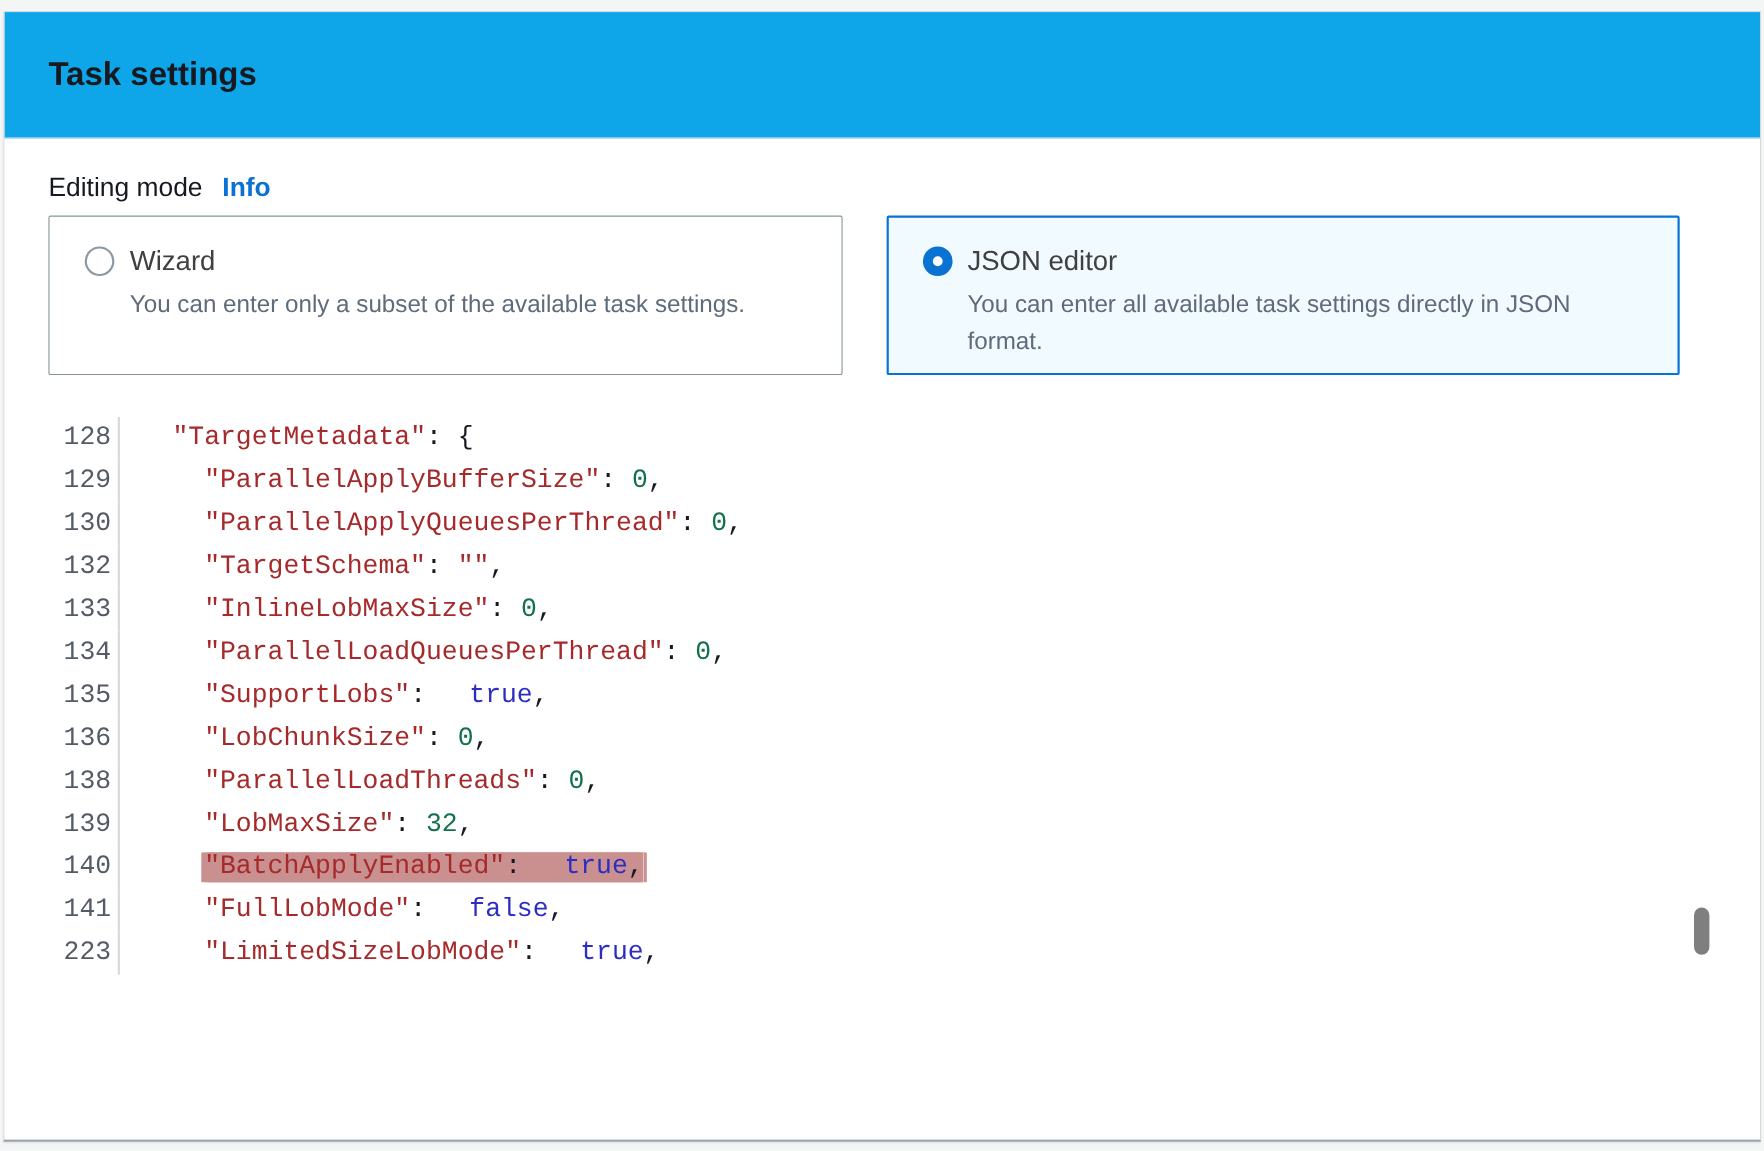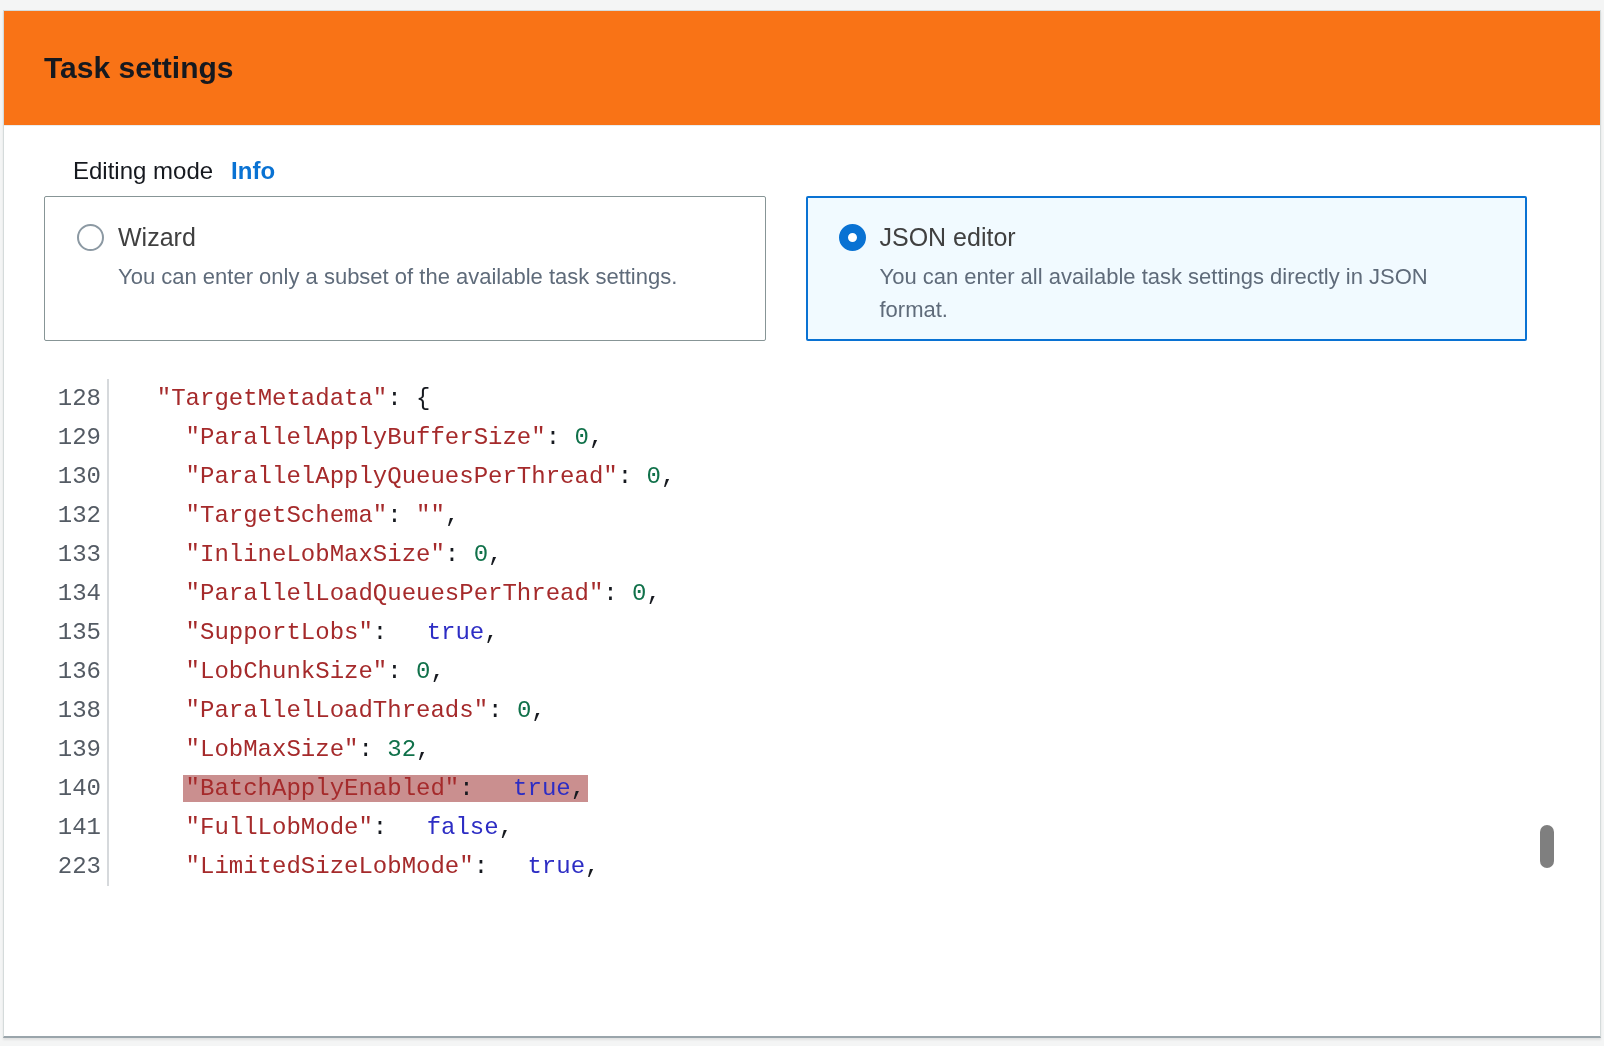--- a/index.html
+++ b/index.html
@@ -15,39 +15,38 @@
     top: 10px; left: 3px;
     width: 1598px; height: 1028px;
     background: #ffffff;
     border: 1px solid #d5dbdb;
     border-bottom: 2px solid #9aa5ab;
     box-shadow: 0 2px 2px rgba(0,0,0,0.08);
     overflow: hidden;
   }
   .card-header {
     height: 115px;
-    background: #f97316;
+    background: #0ea5e9;
     border-bottom: 1px solid #eaeded;
     display: flex;
     align-items: center;
     padding: 0 40px;
   }
   .card-title {
     font-size: 30px;
     font-weight: 700;
     color: #16191f;
   }
   .card-body { padding: 0 40px; }
 
   .editing-row {
     margin-top: 31px;
     display: flex;
     align-items: baseline;
     gap: 18px;
-    margin-left: 29px;
   }
   .editing-label { font-size: 24px; color: #16191f; }
   .info-link {
     font-size: 24px;
     font-weight: 700;
     color: var(--accent, #0972d3);
     text-decoration: none;
     cursor: pointer;
   }
 

